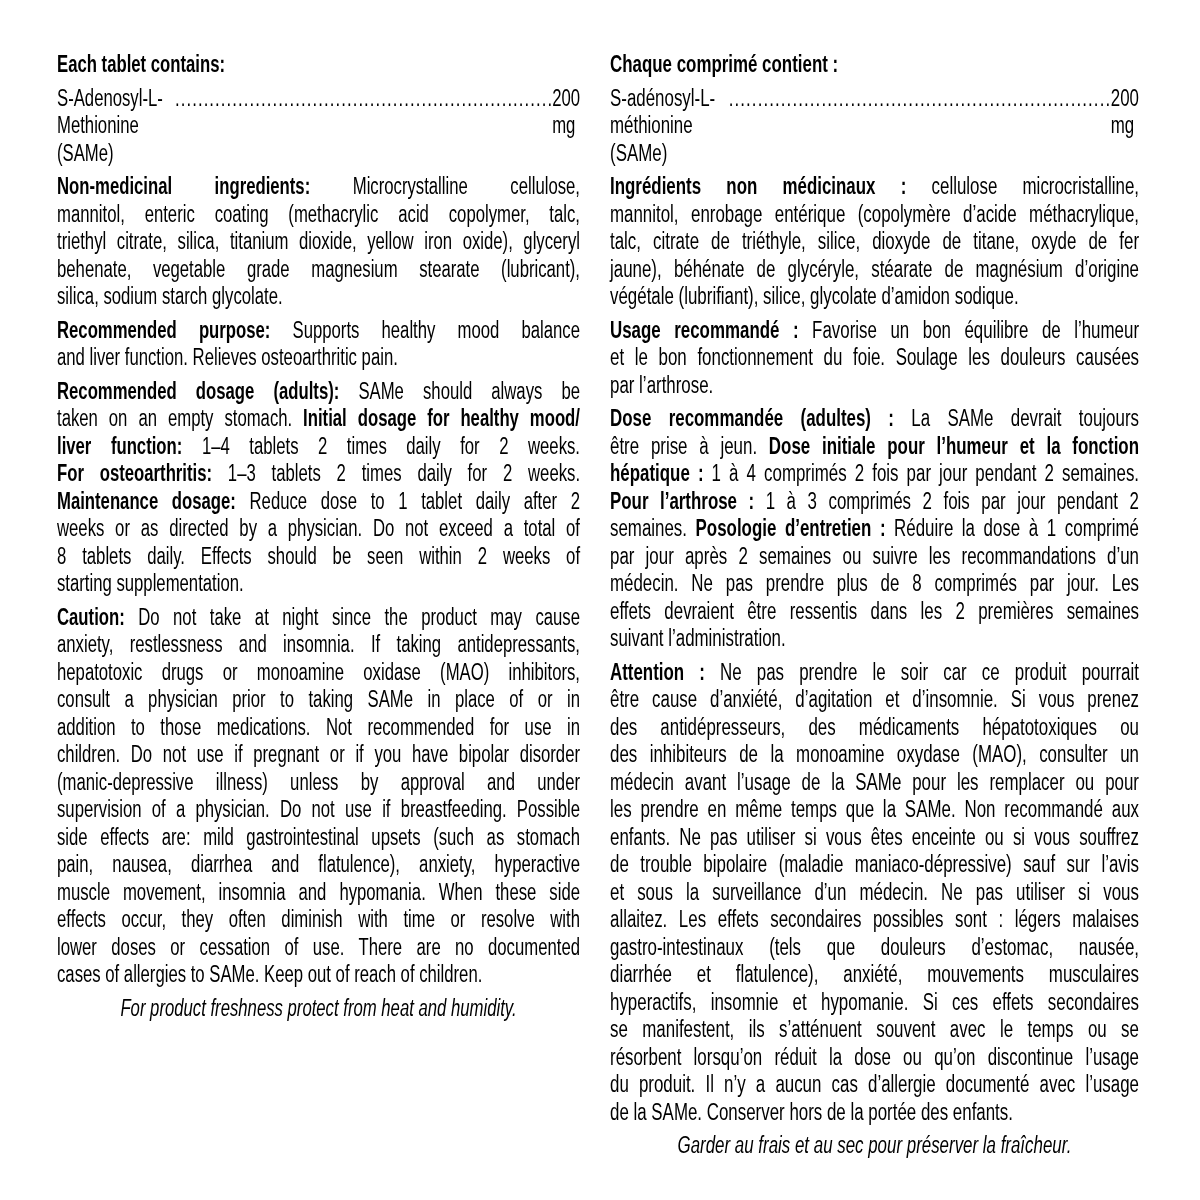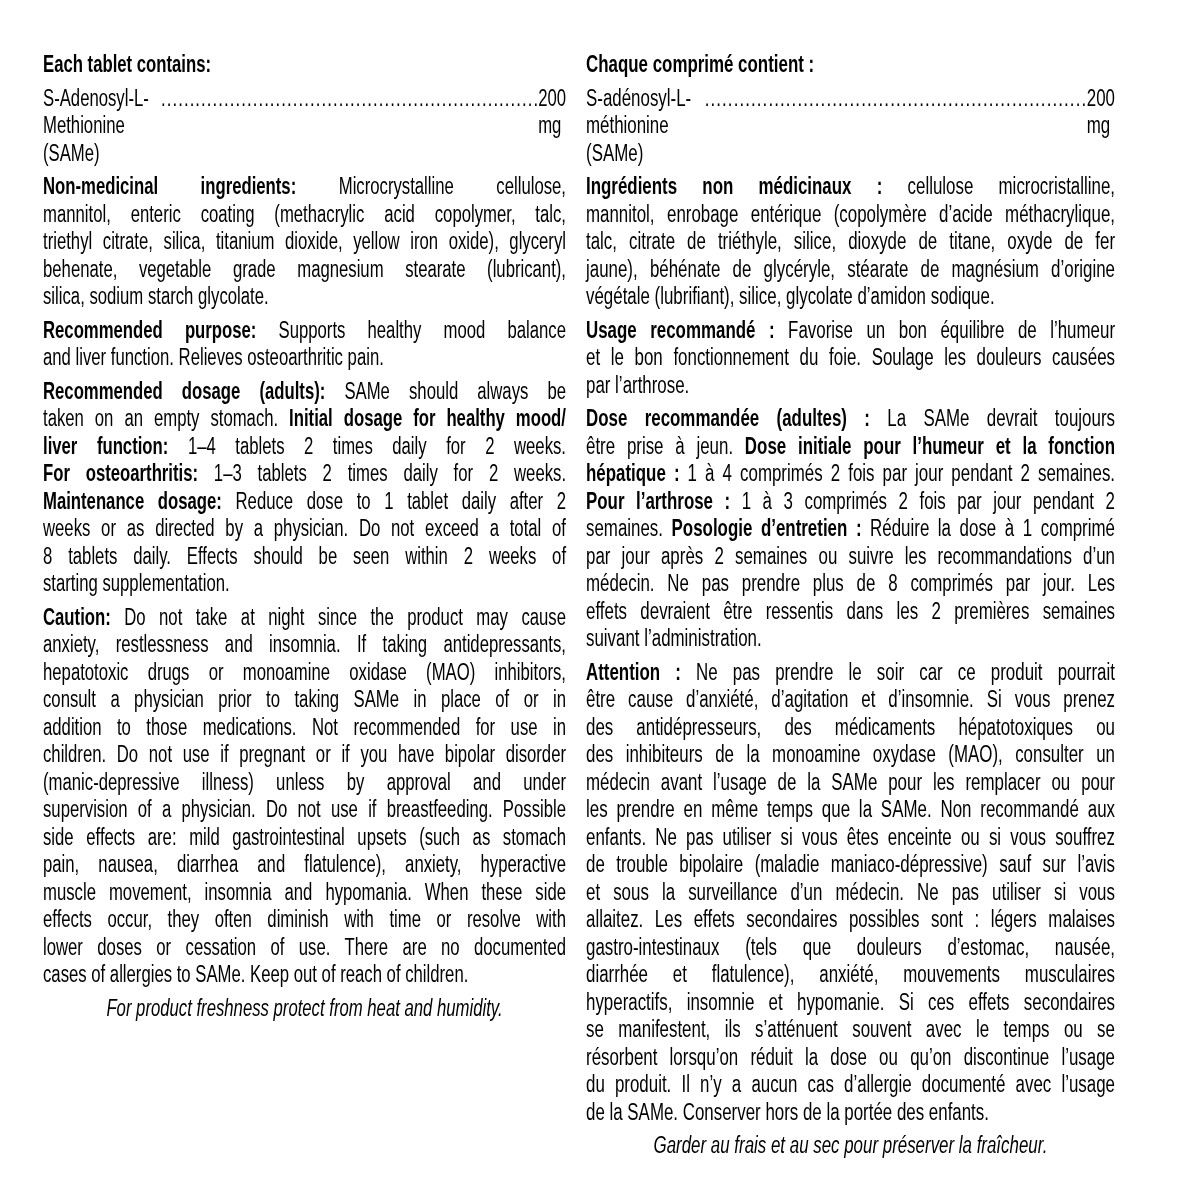--- a/index.html
+++ b/index.html
@@ -2,22 +2,22 @@
 <html><head>
 <meta charset="utf-8">
 <style>
   html,body{margin:0;padding:0;background:#ffffff;}
   .page{
     position:relative;width:1200px;height:1200px;background:#ffffff;color:#000000;
     font-family:"Liberation Sans",sans-serif;font-size:23px;line-height:27.5px;
     overflow:hidden;
   }
   .col{position:absolute;top:51px;}
-  .col.en{left:43px;width:523px;}
-  .col.fr{left:586px;width:529px;}
+  .col.en{left:57px;width:523px;}
+  .col.fr{left:610px;width:529px;}
   .col-inner{width:720px;transform-origin:0 0;}
   .col.en .col-inner{transform:scaleX(0.7264);}
   .col.fr .col-inner{transform:scaleX(0.7347);}
   .para{margin:0 0 6px 0;}
   .line{white-space:nowrap;}
   .lc{display:inline-block;white-space:nowrap;}
   .b{font-weight:bold;}
   .i{font-style:italic;}
   .heading{font-weight:bold;}
   .note{text-align:center;font-style:italic;margin-top:2px;}

